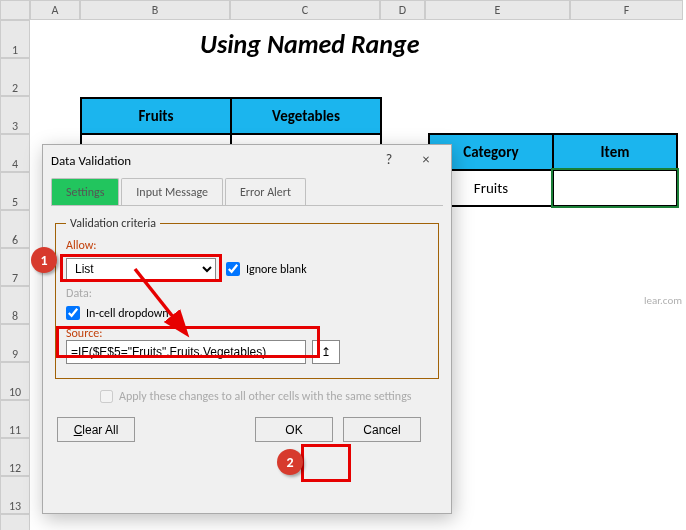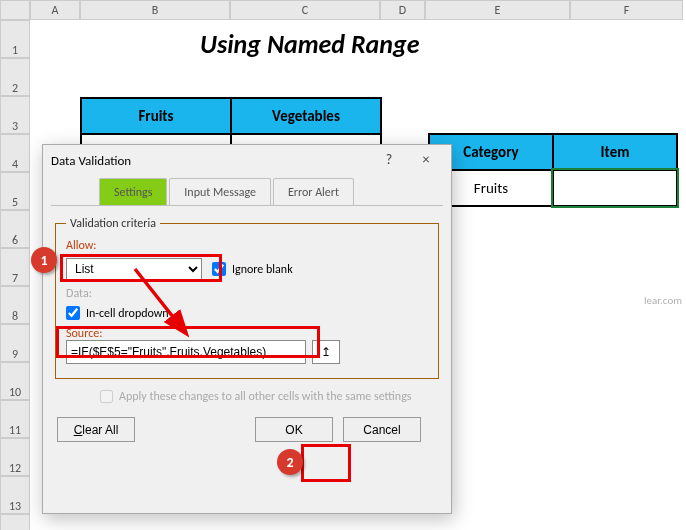--- a/index.html
+++ b/index.html
@@ -25,28 +25,28 @@
 .table2 th { background: #1bb5ee; font-weight: bold; }
 .selected-cell { outline: 2px solid #1a7f37; }
 
 
 .dialog { position: absolute; top: 144px; left: 42px; width: 410px; height: 370px; background: #f0f0f0; border: 1px solid #aaa; box-shadow: 2px 5px 18px rgba(0,0,0,.25); }
 .dlg-title { display: flex; align-items: flex-end; justify-content: space-between; padding: 6px 8px; font-size: 13px; }
 .dlg-title .ctrls span { display:inline-block; width:34px; text-align:center; font-size:14px; color:#444; }
 
 .tabs { display:flex; border-bottom:1px solid #c0c0c0; margin:4px 8px 0 8px; font-size:12px; }
 .tab { padding:6px 14px; border:1px solid #c0c0c0; border-bottom:none; background:#f0f0f0; margin-right:2px; color:#555; border-top-left-radius:2px; border-top-right-radius:2px; }
-.tab.active { background:#84cc16;margin-left:48px; }
+.tab.active { background:#22c55e; }
 
 .fieldset { border:1px solid #a16207; margin:10px 12px; padding:8px 10px 14px 10px; font-size:12px; position:relative; }
 .fieldset legend { padding:0 4px; color:#333; }
 .row { display:flex; align-items:center; margin:6px 0; gap:10px; }
 .label { font-size:12px; color:#c2410c; }
 .label.disabled { color:#aaa; }
-select, input[type=text].combo { width:136px; height:22px; border:1px solid #888; font-size:12px; padding:0 4px; background:#fff; }
+select, input[type=text].combo { width:150px; height:22px; border:1px solid #888; font-size:12px; padding:0 4px; background:#fff; }
 select:disabled { color:#aaa; }
 .chk { display:flex; align-items:center; gap:6px; font-size:12px; }
 .chk input { width:14px; height:14px; }
 .source-row { display:flex; gap:6px; align-items:center; }
 .source-row input[type=text] { width:240px; height:24px; border:1px solid #888; font-size:12px; padding:0 4px; }
 .collapse-btn { width:28px; height:24px; border:1px solid #888; background:#fff; display:flex; align-items:center; justify-content:center; font-size:12px; }
 
 .apply-row { font-size:12px; color:#aaa; display:flex; align-items:center; gap:6px; margin: 8px 14px; padding-left: 43px; }
 
 .dlg-buttons { display:flex; align-items:center; gap:10px; padding: 6px 30px 14px 14px; }

